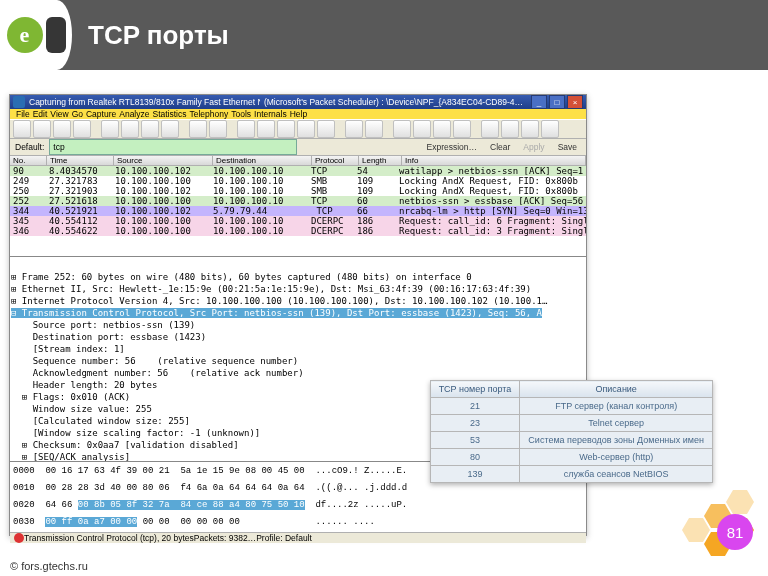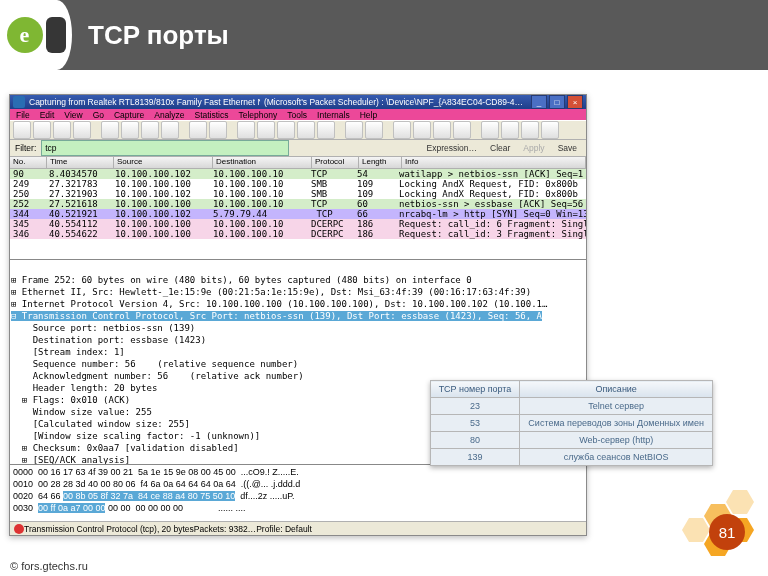--- a/index.html
+++ b/index.html
@@ -11,51 +11,51 @@
 .logo-s{width:20px;height:36px;background:#363636;border-radius:6px}
 .title{margin-left:88px;font-size:26px;font-weight:bold}
 .ws{position:absolute;left:9px;top:94px;width:576px;height:440px;border:1px solid #8a8a8a;box-shadow:0 2px 6px rgba(0,0,0,.25);background:#ece9d8;font-size:8.5px;display:flex;flex-direction:column}
 .titlebar{background:linear-gradient(#365bb0,#1f3e8a);color:#fff;height:18px;display:flex;align-items:center;padding:0 3px;gap:4px}
 .tb-icon{width:12px;height:12px;background:#2a6db3;border-radius:2px}
 .tb-text{flex:1;white-space:nowrap;overflow:hidden}
 .tb-right{white-space:nowrap}
 .tb-btns{display:flex;gap:2px;margin-left:4px}
 .tb-btn{width:14px;height:12px;background:#4a6fc4;border:1px solid #243a75;color:#fff;font-size:8px;display:flex;align-items:center;justify-content:center}
 .tb-btn.close{background:#d45037}
-.menubar{height:14px;display:flex;gap:10px;padding:0 6px;align-items:center;background:#ec4899;font-size:8.5px}
+.menubar{height:14px;display:flex;gap:3px;padding:0 6px;align-items:flex-start;background:#fde047;font-size:8.5px}
 .toolbar{height:22px;background:#ece9d8;border-top:1px solid #fff;border-bottom:1px solid #b0b0b0;display:flex;gap:2px;align-items:center;padding:0 3px}
 .tb-ico{width:16px;height:16px;border:1px solid #c0c0c0;background:linear-gradient(#fff,#e0e0e0);border-radius:2px}
 .filterbar{height:20px;display:flex;align-items:center;gap:5px;padding:0 5px;background:#ece9d8;border-bottom:1px solid #b0b0b0}
 .filter-label{font-size:8.5px}
 .filter-input{flex:0 0 240px;height:14px;background:#c4f0c0;border:1px solid #7a9;padding:0 3px;font-size:8.5px}
 .filter-btn{font-size:8.5px;padding:0 4px;color:#333}
 .paneheader{height:14px;background:linear-gradient(#f4f4f4,#d8d8d8);display:flex;font-size:8px;border-bottom:1px solid #b0b0b0}
 .paneheader>div{border-right:1px solid #b0b0b0;padding:0 3px}
 .col-no{width:30px}.col-time{width:60px}.col-src{width:92px}.col-dst{width:92px}.col-proto{width:40px}.col-len{width:36px}.col-info{flex:1}
 .packetlist{flex:0 0 90px;background:#fff;font-family:"DejaVu Sans Mono",Consolas,monospace;font-size:9px;overflow:hidden}
 .packet-row{display:flex;white-space:pre}
 .packet-row>div{padding:0 3px;overflow:hidden}
 .row-green{background:#d4edc9}
 .row-sel{background:#c4b5fd}
 .row-pink{background:#f7d5e8}
 .details{flex:0 0 200px;background:#fff;font-family:"DejaVu Sans Mono",Consolas,monospace;font-size:9px;border-top:1px solid #888;padding:2px 1px;white-space:pre;overflow:hidden;line-height:12px}
 .details .hl{background:#5aa8d6;color:#fff;display:inline}
-.hexpane{flex:0 0 54px;background:#fff;font-family:Liberation Sans, sans-serif;font-size:9px;border-top:1px solid #888;padding:1px 3px;white-space:pre;line-height:12px}
+.hexpane{flex:0 0 54px;background:#fff;font-family:Liberation Mono, monospace;font-size:9px;border-top:1px solid #888;padding:1px 3px;white-space:pre;line-height:17px}
 .hex-sel{background:#5aa8d6;color:#fff}
 .statusbar{height:16px;background:#ece9d8;border-top:1px solid #b0b0b0;display:flex;align-items:center;font-size:8.5px;padding:0 4px}
 .sb-dot{width:10px;height:10px;border-radius:50%;background:#d33}
 .ports{position:absolute;right:55px;top:380px;border:1px solid #999;font-size:9px;box-shadow:0 2px 5px rgba(0,0,0,.3);border-collapse:collapse;background:#1d4ed8}
 .ports th,.ports td{border:1px solid #b6b6b6;padding:3px 8px;text-align:center}
 .ports th{background:linear-gradient(#f5f8fb,#d9e3ed);color:#3a5b7e;font-weight:normal}
 .ports td{background:#e8eef4;color:#4a6a8a}
 .hex{position:absolute;right:16px;bottom:16px;width:70px;height:70px}
 .hexcell{position:absolute;width:28px;height:24px;background:#f5a623;clip-path:polygon(25% 0,75% 0,100% 50%,75% 100%,25% 100%,0 50%)}
 .hexcell.light{background:#fbe2b3}
 .hexcell.mid{background:#f7bf5e}
-.pagecirc{position:absolute;width:36px;height:36px;border-radius:50%;background:#c2410c;color:#fff;display:flex;align-items:center;justify-content:center;font-size:15px;right:23px;bottom:26px}
+.pagecirc{position:absolute;width:36px;height:36px;border-radius:50%;background:#d946ef;color:#fff;display:flex;align-items:center;justify-content:center;font-size:15px;right:15px;bottom:26px}
 .footer{position:absolute;left:10px;bottom:4px;font-size:11px;color:#333}
 </style>
 </head>
 <body>
 <div class="slide">
 
 <div class="header">
   <div class="logo-wrap">
     <div class="logo">
       <div class="logo-circ">e</div>
@@ -116,21 +116,21 @@
         <div class="tb-ico"></div>
         <div class="tb-ico"></div>
         <div class="tb-ico"></div>
     <div style="width:6px"></div>
     <div class="tb-ico"></div>
         <div class="tb-ico"></div>
         <div class="tb-ico"></div>
         <div class="tb-ico"></div>
   </div>
   <div class="filterbar">
-    <span class="filter-label">Filter:</span>
+    <span class="filter-label">Default:</span>
     <input class="filter-input" value="tcp" style="">
     <span style="flex:1"></span>
     <span class="filter-btn">Expression…</span>
     <span class="filter-btn">Clear</span>
     <span class="filter-btn" style="color:#aaa">Apply</span>
     <span class="filter-btn">Save</span>
   </div>
   <div class="paneheader">
     <div class="col-no">No.</div>
     <div class="col-time">Time</div>
@@ -181,20 +181,24 @@
 
 <table class="ports">
   <tbody>
         <tr>
           <th>TCP номер порта</th>
           <th>Описание</th>
         </tr>
   </tbody>
       <tbody id="ports-body">
         <tr>
+          <td>21</td>
+          <td>FTP сервер (канал контроля)</td>
+        </tr>
+        <tr>
           <td>23</td>
           <td>Telnet сервер</td>
         </tr>
         <tr>
           <td>53</td>
           <td>Система переводов зоны Доменных имен</td>
         </tr>
         <tr>
           <td>80</td>
           <td>Web-сервер (http)</td>

